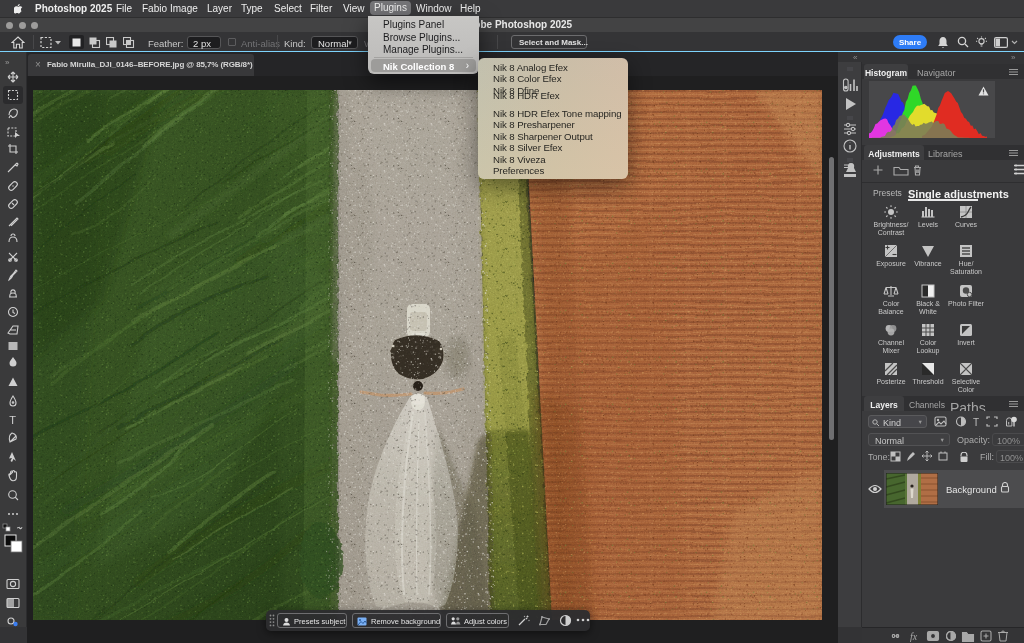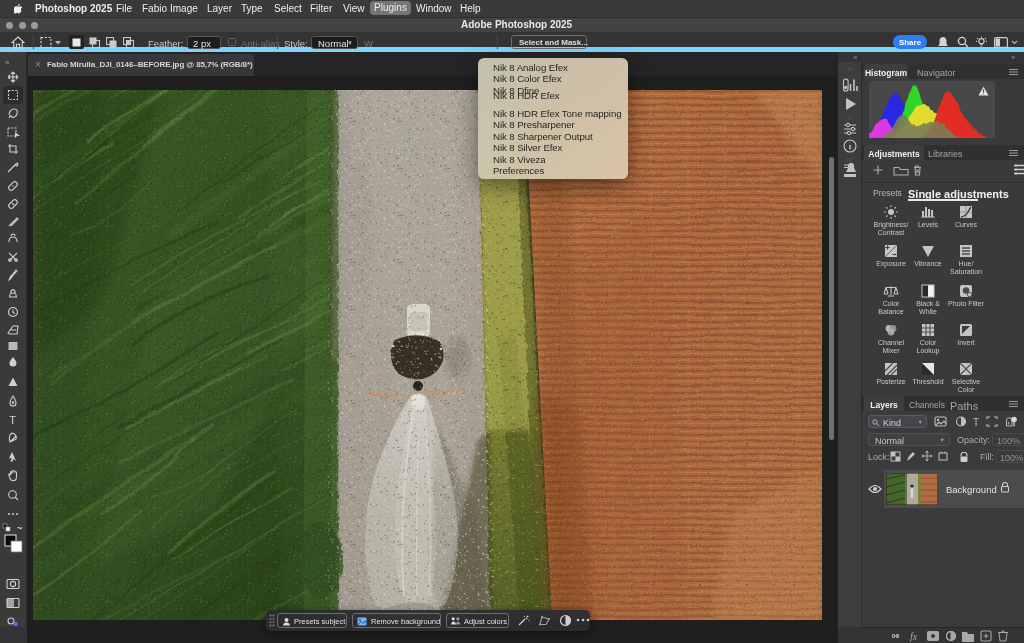--- a/index.html
+++ b/index.html
@@ -9,21 +9,21 @@
   .abs{position:absolute;}
   
   #menubar{left:0;top:0;width:1024px;height:17px;background:#3a3a3c;color:#eeeeee;
            font-size:10px;}
   #menubar .mi{position:absolute;top:2px;line-height:13px;white-space:nowrap;}
   
   #titlebar{left:0;top:17px;width:1024px;height:15px;background:#434344;border-top:1px solid #2e2e2f;}
   .tl{position:absolute;top:3.5px;width:7px;height:7px;border-radius:50%;background:#9d9c9b;}
   #wtitle{position:absolute;left:461px;top:1px;font-size:10px;font-weight:bold;color:#e8e8e8;}
   
-  #optbar{left:0;top:32px;width:1024px;height:20px;background:#343436;border-bottom:5px solid #7dd3fc;color:#c9c9c9;font-size:9.5px;}
+  #optbar{left:0;top:32px;width:1024px;height:20px;background:#343436;border-bottom:1px solid #7dd3fc;color:#c9c9c9;font-size:9.5px;}
   .osep{position:absolute;top:3px;width:1px;height:14px;background:#48484a;}
   
   #tabbar{left:27px;top:52px;width:811px;height:24px;background:#252527;}
   #tab{position:absolute;left:1px;top:2px;width:226px;height:22px;background:#38383a;
        color:#d6d6d6;font-size:8px;letter-spacing:-0.1px;border-radius:3px 3px 0 0;white-space:nowrap;}
   
   #ltools{left:0;top:52px;width:27px;height:575px;background:#3a3a3b;border-right:1px solid #2c2c2e;}
   
   #canvasarea{left:27px;top:76px;width:811px;height:551px;background:#1f1f20;}
   
@@ -1241,21 +1241,21 @@
     <svg class="t" style="left:123px;top:5px;" width="12" height="11" viewBox="0 0 12 11">
         <rect x="0.5" y="0.5" width="7" height="7" fill="none" stroke="#c9c9c9" stroke-width="1.1"></rect>
         <rect x="3.5" y="3.5" width="7" height="7" fill="none" stroke="#c9c9c9" stroke-width="1.1"></rect>
         <rect x="3.5" y="3.5" width="4" height="4" fill="#c9c9c9"></rect>
       </svg>
     <span class="t" style="left:148px;top:6px;">Feather:</span>
     <div class="t" style="left:187px;top:3.5px;width:34px;height:13px;background:#1d1d1f;border:1px solid #555557;border-radius:3px;color:#e2e2e2;padding:1px 0 0 5px;">2 px</div>
     <div class="t" style="left:228px;top:6px;width:8px;height:8px;border:1px solid #5c5c5e;border-radius:1px;"></div>
     <span class="t" style="left:241px;top:6px;color:#737375;">Anti-alias</span>
     <div class="osep" style="left:277px;"></div>
-    <span class="t" style="left:284px;top:6px;">Style:</span>
+    <span class="t" style="left:284px;top:6px;">Kind:</span>
     <div class="t" style="left:311px;top:3.5px;width:47px;height:13px;background:#1d1d1f;border:1px solid #555557;border-radius:3px;color:#e2e2e2;padding:1px 0 0 6px;">Normal <span style="position:absolute;right:4px;top:3px;font-size:6px;color:#aaa;">▼</span></div>
     <span class="t" style="left:364px;top:6px;color:#737375;">W</span>
     <div class="osep" style="left:497px;"></div>
     <div class="t" style="left:511px;top:3px;width:76px;height:14px;border:1px solid #6c6c6e;border-radius:3px;color:#e0e0e0;padding:2px 0 0 7px;font-weight:bold;font-size:8px;">Select and Mask...</div>
     <div class="t" style="left:893px;top:3px;width:34px;height:14px;background:#2e7cf6;border-radius:7px;color:#fff;text-align:center;padding-top:2.5px;font-size:8px;font-weight:bold;">Share</div>
     <svg class="t" style="left:937px;top:4px;" width="12" height="13" viewBox="0 0 12 13">
         <path d="M6 1 C3.8 1 2.5 2.8 2.5 5 L2.5 8 L1.2 10 L10.8 10 L9.5 8 L9.5 5 C9.5 2.8 8.2 1 6 1 Z M4.8 11 a1.3 1.3 0 0 0 2.4 0z" fill="#d5d5d5"></path>
       </svg>
     <svg class="t" style="left:957px;top:4px;" width="12" height="12" viewBox="0 0 12 12">
         <circle cx="5" cy="5" r="3.6" fill="none" stroke="#d5d5d5" stroke-width="1.3"></circle>
@@ -1587,21 +1587,21 @@
           <rect x="-6" y="-6" width="12" height="12" fill="#c4c4c4"></rect>
           <path d="M-6,-6 L0,0 L6,-6 M-6,6 L0,0 L6,6" stroke="#4a4a4a" stroke-width="1.1" fill="none"></path>
         </svg>
       <div class="abs" style="left:74px;top:218.0px;width:60px;text-align:center;font-size:7px;color:#c9c9c9;">Selective</div>
       <div class="abs" style="left:74px;top:225.5px;width:60px;text-align:center;font-size:7px;color:#c9c9c9;">Color</div>
     </div>
 
     <div class="ptabrow" style="top:344px;">
       <div class="ptab-act" style="left:2px;width:40px;padding-top:3.5px;">Layers</div>
       <span class="t" style="left:47px;top:3.5px;font-size:8.5px;">Channels</span>
-      <span class="t" style="left:88px;top:3.5px;font-size:11px;text-decoration:underline;">Paths</span>
+      <span class="t" style="left:88px;top:3.5px;font-size:14px;text-decoration:underline;">Paths</span>
       <svg class="hamb" width="9" height="8">
           <path d="M0,1.5 H9 M0,4 H9 M0,6.5 H9" stroke="#9a9a9a" stroke-width="1.2"></path>
         </svg>
     </div>
     <div class="abs" style="left:24px;top:359px;width:162px;height:216px;background:#3b3b3d;color:#ababab;font-size:9px;">
 
       <div class="abs" style="left:6px;top:4px;width:59px;height:13px;background:#46464a;border:1px solid #5a5a5c;border-radius:3px;">
         <svg class="abs" style="left:3px;top:2.5px;" width="8" height="8" viewBox="0 0 8 8">
             <circle cx="3" cy="3" r="2.2" fill="none" stroke="#b5b5b5" stroke-width="1"></circle>
             <path d="M4.8,4.8 L7,7" stroke="#b5b5b5" stroke-width="1"></path>
@@ -1635,21 +1635,21 @@
 
       <div class="abs" style="left:6px;top:22px;width:82px;height:13px;background:#404042;border:1px solid #525254;border-radius:3px;">
         <span class="t" style="left:6px;top:1.5px;color:#c6c6c6;">Normal</span>
         <span class="t" style="right:4px;top:3px;font-size:5.5px;color:#999;">▼</span>
       </div>
       <span class="t" style="left:95px;top:24px;">Opacity:</span>
       <div class="abs" style="left:130px;top:22px;width:34px;height:13px;border:1px solid #4a4a4c;border-radius:3px;color:#8f8f8f;">
         <span class="t" style="left:4px;top:1.5px;">100%</span>
         </div>
 
-      <span class="t" style="left:6px;top:41px;">Lock:</span>
+      <span class="t" style="left:6px;top:41px;">Tone:</span>
       <svg class="abs" style="left:28px;top:40px;" width="66" height="12" viewBox="0 0 66 12">
         <g fill="none" stroke="#c0c0c0" stroke-width="1">
           <g transform="translate(0,0)">
               <rect x="1" y="1" width="9" height="9"></rect>
               <rect x="1" y="1" width="4.5" height="4.5" fill="#c0c0c0" stroke="none"></rect>
               <rect x="5.5" y="5.5" width="4.5" height="4.5" fill="#c0c0c0" stroke="none"></rect>
             </g>
           <g transform="translate(16,0)">
               <path d="M1,10 Q2,6 4,4 L7,1 L9,3 L6,6 Q4,8 1,10 z" fill="#c0c0c0" stroke="none"></path>
             </g>
@@ -1786,20 +1786,30 @@
       </svg>
     <svg class="abs" style="left:310px;top:8px;" width="14" height="4">
         <g fill="#cfcfcf">
           <circle cx="2" cy="2" r="1.3"></circle>
           <circle cx="7" cy="2" r="1.3"></circle>
           <circle cx="12" cy="2" r="1.3"></circle>
         </g>
       </svg>
   </div>
 
+  <div class="abs" style="left:368px;top:16px;width:111px;height:58px;background:linear-gradient(#c7c6c4,#bcbbb9);border-radius:0 0 6px 6px;box-shadow:0 8px 22px rgba(0,0,0,0.55);font-size:10px;color:#1c1c1e;">
+    <span class="t" style="left:15px;top:3px;">Plugins Panel</span>
+    <span class="t" style="left:15px;top:15.5px;">Browse Plugins...</span>
+    <span class="t" style="left:15px;top:27.5px;">Manage Plugins...</span>
+    <div class="abs" style="left:6px;top:40.5px;width:99px;height:1px;background:rgba(0,0,0,0.14);"></div>
+    <div class="abs" style="left:3px;top:43px;width:105px;height:13px;background:#9d9c9a;border-radius:4px;">
+      <span class="t" style="left:12px;top:1.5px;color:#ffffff;font-weight:bold;font-size:9.5px;">Nik Collection 8</span>
+      <span class="t" style="right:7px;top:1px;color:#ffffff;">›</span>
+    </div>
+  </div>
   <div class="abs" style="left:478px;top:58px;width:150px;height:121px;background:linear-gradient(to bottom,rgba(130,140,120,0.10),rgba(205,196,140,0.22)),linear-gradient(100deg,#c9c6b4 0%,#d3c3ad 55%,#dcc3ae 100%);border-radius:6px;box-shadow:0 8px 22px rgba(0,0,0,0.45);font-size:9.7px;letter-spacing:-0.1px;color:#272622;">
     <span class="t" style="left:15px;top:3.5px;">Nik 8 Analog Efex</span>
     <span class="t" style="left:15px;top:15px;">Nik 8 Color Efex</span>
     <span class="t" style="left:15px;top:26.5px;">Nik 8 Dfine</span>
     <span class="t" style="left:15px;top:32px;">Nik 8 HDR Efex</span>
     <span class="t" style="left:15px;top:49.5px;">Nik 8 HDR Efex Tone mapping</span>
     <span class="t" style="left:15px;top:61px;text-align:right;">Nik 8 Presharpener</span>
     <span class="t" style="left:15px;top:72.5px;">Nik 8 Sharpener Output</span>
     <span class="t" style="left:15px;top:84px;">Nik 8 Silver Efex</span>
     <span class="t" style="left:15px;top:95.5px;">Nik 8 Viveza</span>

